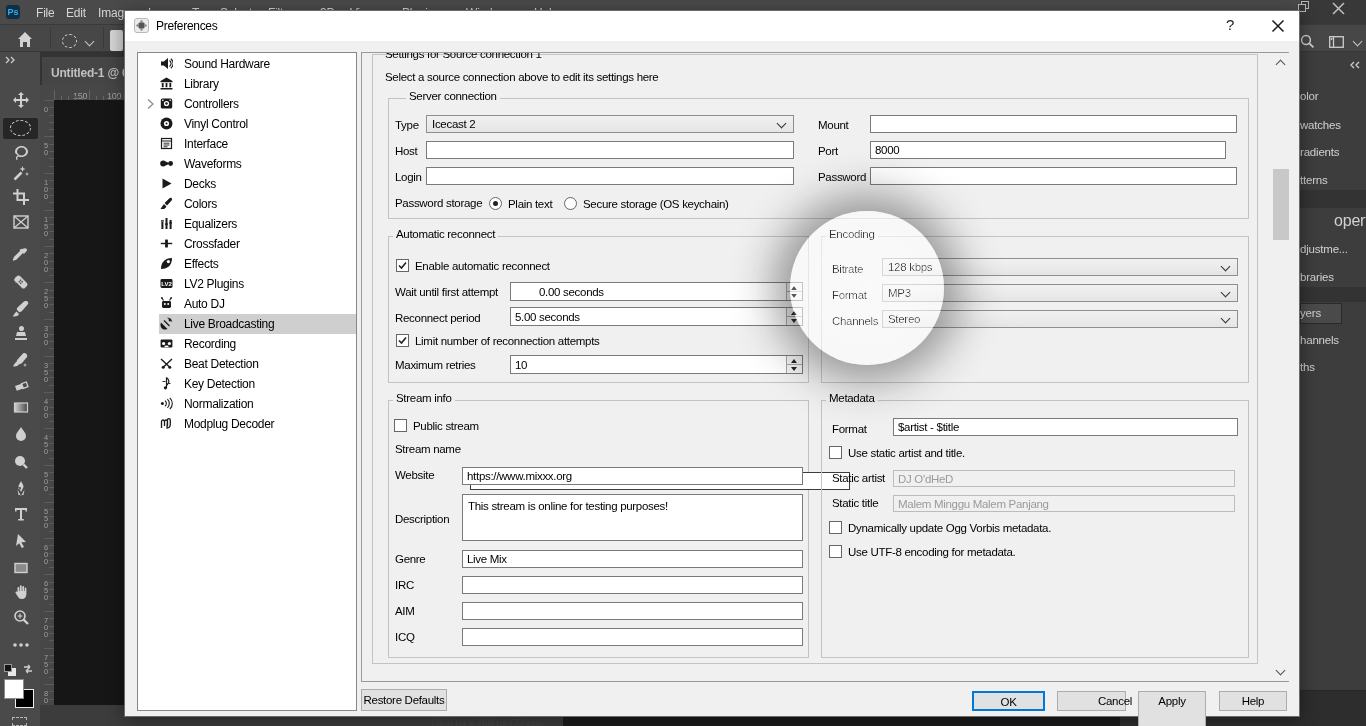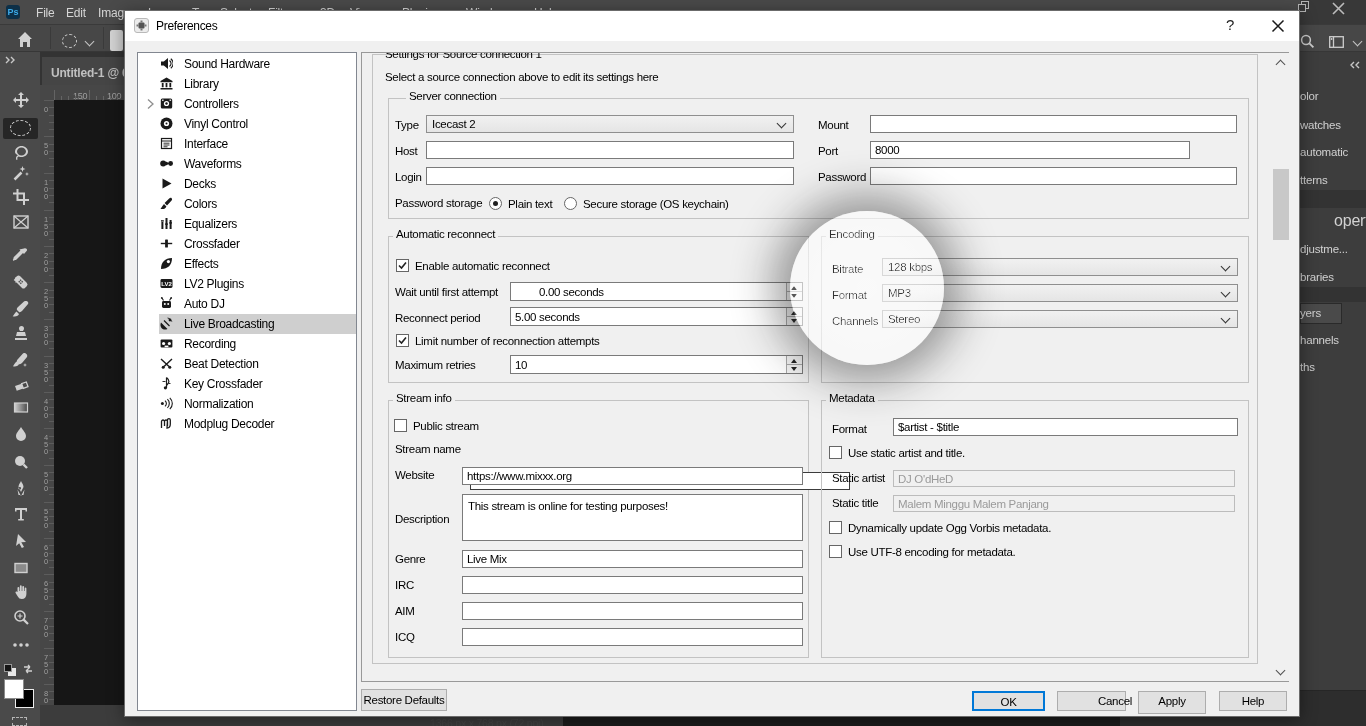--- a/index.html
+++ b/index.html
@@ -349,21 +349,21 @@
 <div class="ab pst" style="left:430px;top:716px;font-size:10.5px;color:#454545;">1366 px x 768 px (72 ppi)</div>
 <div class="ab" style="left:1300px;top:52px;width:66px;height:674px;background:#3d3d3d;"></div>
 <svg class="ab" style="left:1349px;top:61px;" width="12" height="8" viewBox="0 0 12 8">
       <path d="M5 1 2 4l3 3M10 1 7 4l3 3" stroke="#c8c8c8" stroke-width="1.4" fill="none"></path>
     </svg>
 <div class="ab" style="left:1300px;top:190px;width:66px;height:18px;background:#333333;"></div>
 <div class="ab" style="left:1300px;top:287px;width:66px;height:15px;background:#333333;"></div>
 <div class="ab" style="left:1300px;top:303px;width:42px;height:21px;background:#4a4a4a;border:1px solid #2a2a2a;"></div>
 <div class="ab pst" style="left:1300px;top:89px;font-size:11.5px;color:#d2d2d2;">olor</div>
 <div class="ab pst" style="left:1300px;top:118px;font-size:11.5px;color:#d2d2d2;">watches</div>
-<div class="ab pst" style="left:1300px;top:145px;font-size:11.5px;color:#d2d2d2;">automatic</div>
+<div class="ab pst" style="left:1300px;top:145px;font-size:11.5px;color:#d2d2d2;">radients</div>
 <div class="ab pst" style="left:1300px;top:173px;font-size:11.5px;color:#d2d2d2;">tterns</div>
 <div class="ab pst" style="left:1334px;top:214px;font-size:16px;color:#d2d2d2;">operties</div>
 <div class="ab pst" style="left:1300px;top:242px;font-size:11.5px;color:#d2d2d2;">djustme...</div>
 <div class="ab pst" style="left:1300px;top:270px;font-size:11.5px;color:#d2d2d2;">braries</div>
 <div class="ab pst" style="left:1300px;top:306px;font-size:11.5px;color:#d2d2d2;">yers</div>
 <div class="ab pst" style="left:1300px;top:333px;font-size:11.5px;color:#d2d2d2;">hannels</div>
 <div class="ab pst" style="left:1300px;top:360px;font-size:11.5px;color:#d2d2d2;">ths</div>
 <div class="ab" style="left:1300px;top:690px;width:66px;height:36px;background:#2d2d2d;border-top:1px solid #262626;"></div>
 </div>
 <div class="ab" style="left:124px;top:10px;width:1176px;height:707px;background:#f0f0f0;border:1px solid #6b6b6b;box-shadow:0 3px 16px rgba(0,0,0,.42);">
@@ -478,21 +478,21 @@
         <path d="M1 2 9 9.5M12 2 4 9.5" stroke="#1a1a1a" stroke-width="1.4"></path>
         <circle cx="9.8" cy="10.3" r="1.5" fill="#1a1a1a"></circle>
         <circle cx="3.2" cy="10.3" r="1.5" fill="#1a1a1a"></circle>
       </svg>
 <div class="ab" style="left:46px;top:304.9px;font-size:12px;letter-spacing:-0.3px;line-height:13px;white-space:nowrap;">Beat Detection</div>
 <svg class="ab" style="left:22px;top:324.4px;" width="13" height="13" viewBox="0 0 13 13">
         <path d="M6.5 0.5c1.6 1.2 2.4 2.6 2.4 4 0 1.6-1.4 2.8-2.4 4m0-8v10.5" stroke="#1a1a1a" stroke-width="1.2" fill="none"></path>
         <circle cx="5.4" cy="10.8" r="1.6" fill="#1a1a1a"></circle>
         <path d="M2.5 4.5h3M8.5 6.5h2" stroke="#1a1a1a" stroke-width="0.9"></path>
       </svg>
-<div class="ab" style="left:46px;top:324.9px;font-size:12px;letter-spacing:-0.3px;line-height:13px;white-space:nowrap;">Key Crossfader</div>
+<div class="ab" style="left:46px;top:324.9px;font-size:12px;letter-spacing:-0.3px;line-height:13px;white-space:nowrap;">Key Detection</div>
 <svg class="ab" style="left:22px;top:344.4px;" width="13" height="13" viewBox="0 0 13 13">
         <circle cx="2.4" cy="6.5" r="1.5" fill="#1a1a1a"></circle>
         <path d="M5 3.6c.9.8 1.4 1.8 1.4 2.9S5.9 8.6 5 9.4" stroke="#1a1a1a" stroke-width="1.1" fill="none"></path>
         <path d="M7.4 2.2c1.2 1.1 1.9 2.6 1.9 4.3s-.7 3.2-1.9 4.3" stroke="#1a1a1a" stroke-width="1.1" fill="none"></path>
         <path d="M9.8 0.8c1.6 1.5 2.5 3.5 2.5 5.7s-.9 4.2-2.5 5.7" stroke="#1a1a1a" stroke-width="1.1" fill="none"></path>
       </svg>
 <div class="ab" style="left:46px;top:344.9px;font-size:12px;letter-spacing:-0.3px;line-height:13px;white-space:nowrap;">Normalization</div>
 <svg class="ab" style="left:22px;top:364.4px;" width="13" height="13" viewBox="0 0 13 13">
         <path d="M1.5 11V4.5c0-2 3-2 3 0V9m0-4.5c0-2 3-2 3 0V9m0-6c0-1.8 2.8-1.8 2.8 0V7c0 2.5-1.3 4-3.3 4z" stroke="#1a1a1a" stroke-width="1.3" fill="none"></path>
       </svg>
@@ -514,21 +514,21 @@
       </div>
 <div class="ab t" style="left:456px;top:66px;">Mount</div>
 <div class="ab inp" style="left:508px;top:62px;width:367px;height:18px;">
         <div class="t" style="position:absolute;left:4px;top:2px;"></div>
       </div>
 <div class="ab t" style="left:33px;top:92px;">Host</div>
 <div class="ab inp" style="left:64px;top:88px;width:368px;height:18px;">
         <div class="t" style="position:absolute;left:4px;top:2px;"></div>
       </div>
 <div class="ab t" style="left:456px;top:92px;">Port</div>
-<div class="ab inp" style="left:508px;top:88px;width:320px;height:18px;">
+<div class="ab inp" style="left:508px;top:88px;width:356px;height:18px;">
         <div class="t" style="position:absolute;left:4px;top:2px;">8000</div>
       </div>
 <div class="ab t" style="left:33px;top:118px;">Login</div>
 <div class="ab inp" style="left:64px;top:114px;width:368px;height:18px;">
         <div class="t" style="position:absolute;left:4px;top:2px;"></div>
       </div>
 <div class="ab t" style="left:456px;top:118px;">Password</div>
 <div class="ab inp" style="left:508px;top:114px;width:367px;height:18px;">
         <div class="t" style="position:absolute;left:4px;top:2px;"></div>
       </div>
@@ -660,14 +660,14 @@
 <div class="ab" style="left:1151px;top:656px;width:9px;height:9px;">
       <div class="chev" style="margin:0 0 0 1px;border-color:#505050;"></div>
     </div>
 <div class="ab" style="left:1147.5px;top:158px;width:16px;height:71px;background:#c8c8c8;"></div>
 <div class="ab" style="left:665px;top:200px;width:154px;height:154px;border-radius:50%;pointer-events:none;box-shadow:0 0 42px 17px rgba(30,30,30,.42);"></div>
 <div class="ab" style="left:665px;top:200px;width:154px;height:154px;border-radius:50%;pointer-events:none;mix-blend-mode:overlay;background:radial-gradient(circle, #c9c9c9 0%, #c4c4c4 50%, #b8b8b8 75%, #a0a0a0 93%, #8a8a8a 100%);"></div>
 <div class="ab" style="left:665px;top:200px;width:154px;height:154px;border-radius:50%;pointer-events:none;background:radial-gradient(circle, rgba(255,255,255,.22) 0%, rgba(255,255,255,.18) 70%, rgba(255,255,255,.08) 100%);"></div>
 <div class="ab btn t" style="left:236px;top:678px;width:86px;height:22px;line-height:21px;">Restore Defaults</div>
 <div class="ab btn t" style="left:847px;top:680px;width:73px;height:20px;line-height:18px;border:2px solid #0078d7;">OK</div>
 <div class="ab btn t" style="left:932px;top:680px;width:69px;height:20px;line-height:19px;padding-left:40px;">Cancel</div>
-<div class="ab btn t" style="left:1013px;top:680px;width:68px;height:23px;line-height:19px;">Apply</div>
+<div class="ab btn t" style="left:1013px;top:680px;width:68px;height:36px;line-height:19px;">Apply</div>
 <div class="ab btn t" style="left:1094px;top:680px;width:68px;height:20px;line-height:19px;">Help</div>
 </div>
 </body></html>

